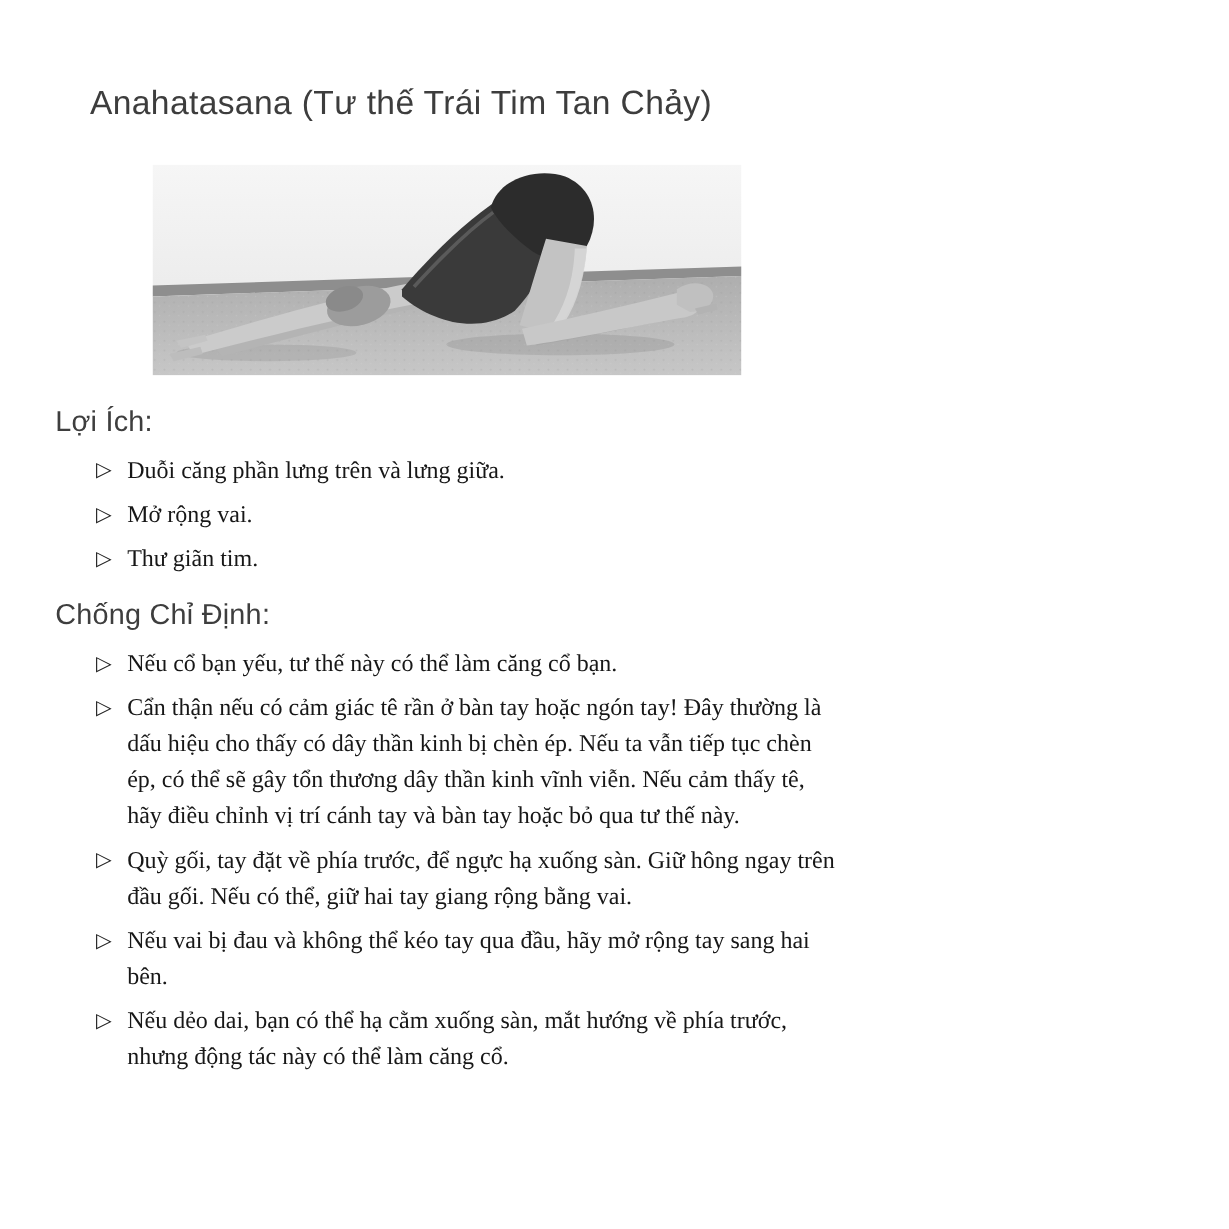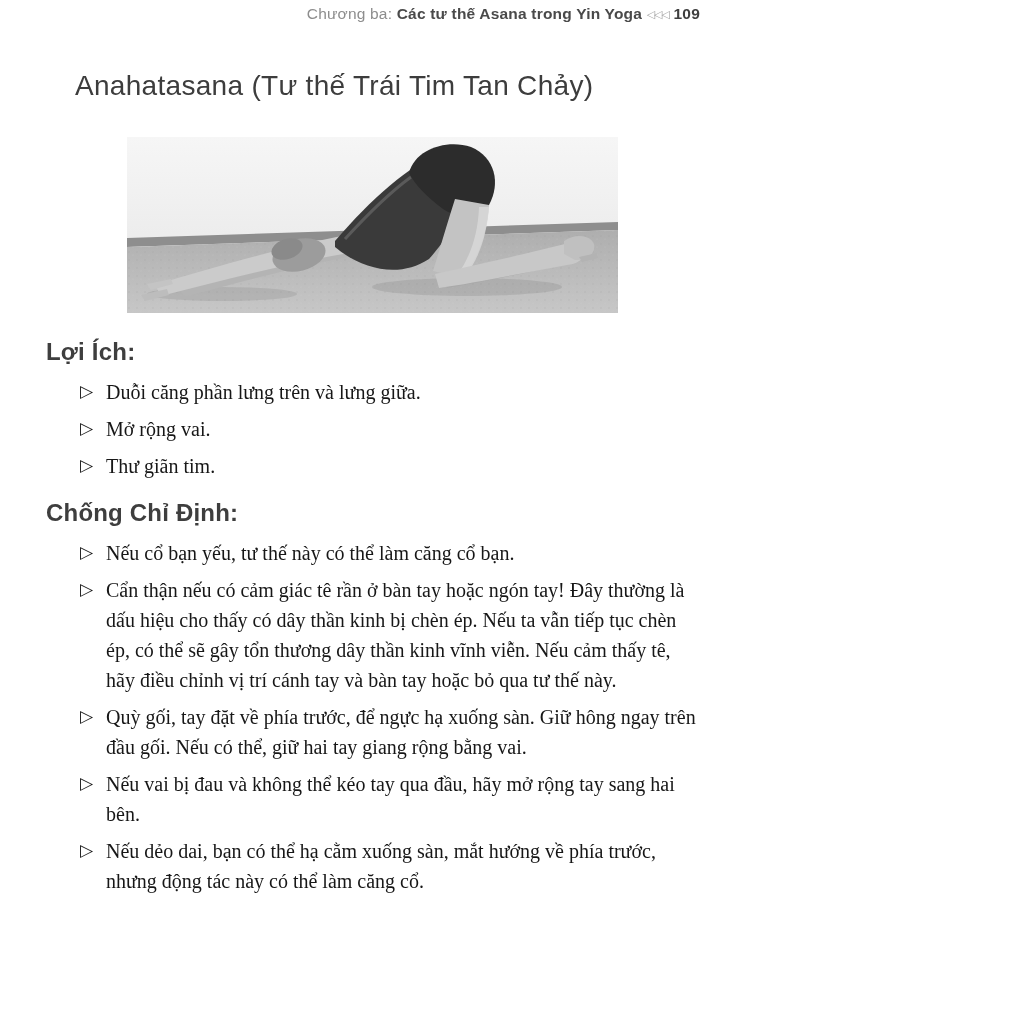--- a/index.html
+++ b/index.html
@@ -40,21 +40,21 @@
     overflow:hidden;
   }
   .pose-photo svg { display:block; width:100%; height:100%; }
   
   .content {
     position:absolute; left:46px; top:336px; width:658px;
   }
   .section { margin-bottom:4px; }
   .section-heading {
     font-family:"Liberation Sans", sans-serif;
-    font-weight:700;
+    font-weight:400;
     font-size:24px; line-height:32px;
     color:#3e3e3e;
     margin-top:16px; margin-bottom:9px;
     letter-spacing:0.2px;
   }
   .section:first-child .section-heading { margin-top:0; }
   .bullet-list { list-style:none; }
   .bullet-item {
     display:flex; align-items:flex-start;
     font-size:20px; line-height:30px;
@@ -67,26 +67,20 @@
     font-size:17px; line-height:30px;
     color:#1a1a1a;
   }
   .bullet-text { flex:1;font-family:Liberation Serif, serif; }
 </style>
 </head>
 <body>
 
 <div class="page">
 
-  <div class="running-header">
-    <span class="chapter-label">Chương ba:</span>
-    <span class="chapter-title"> <span>Các tư thế Asana trong Yin Yoga</span></span>
-    <span class="separator">◁◁◁</span>
-    <span class="page-number">109</span>
-  </div>
 
   <h1 class="pose-title">Anahatasana (Tư thế Trái Tim Tan Chảy)</h1>
 
   <div class="pose-photo">
     <svg viewBox="0 0 491 176" preserveAspectRatio="none">
       <defs>
         <linearGradient id="wallg" x1="0" y1="0" x2="0" y2="1">
           <stop offset="0" stop-color="#f6f6f6"></stop>
           <stop offset="1" stop-color="#ececec"></stop>
         </linearGradient>

